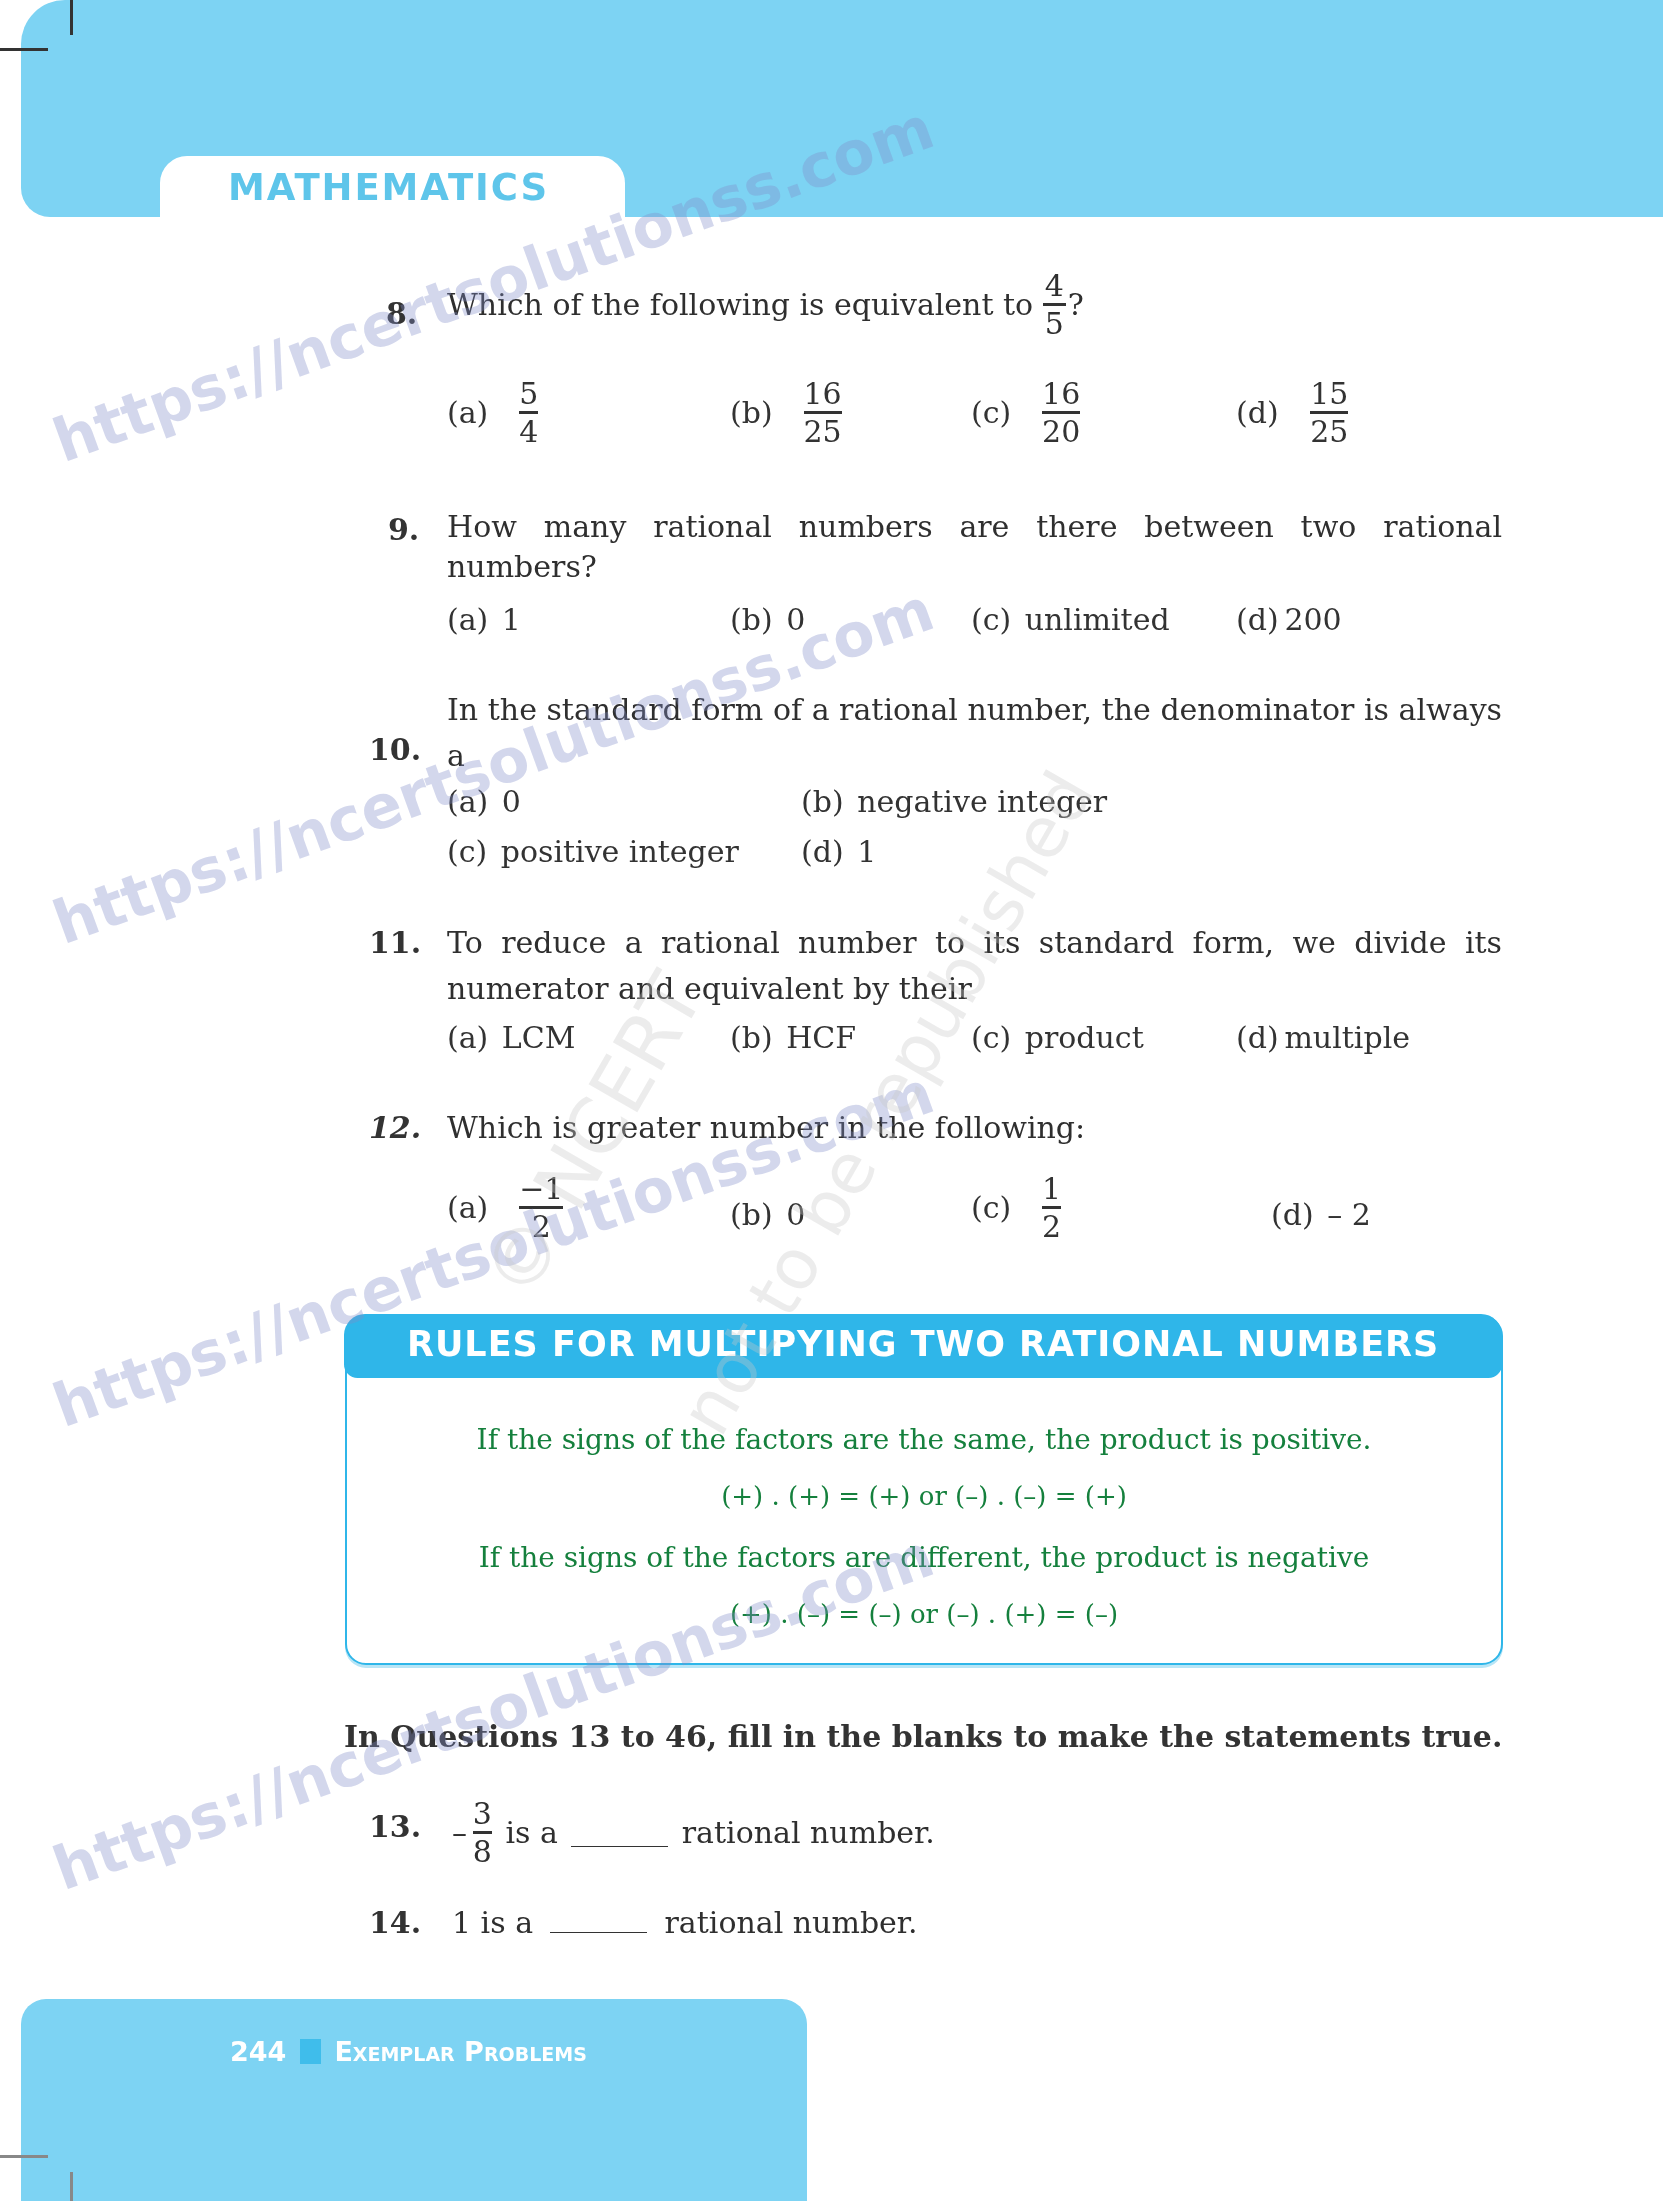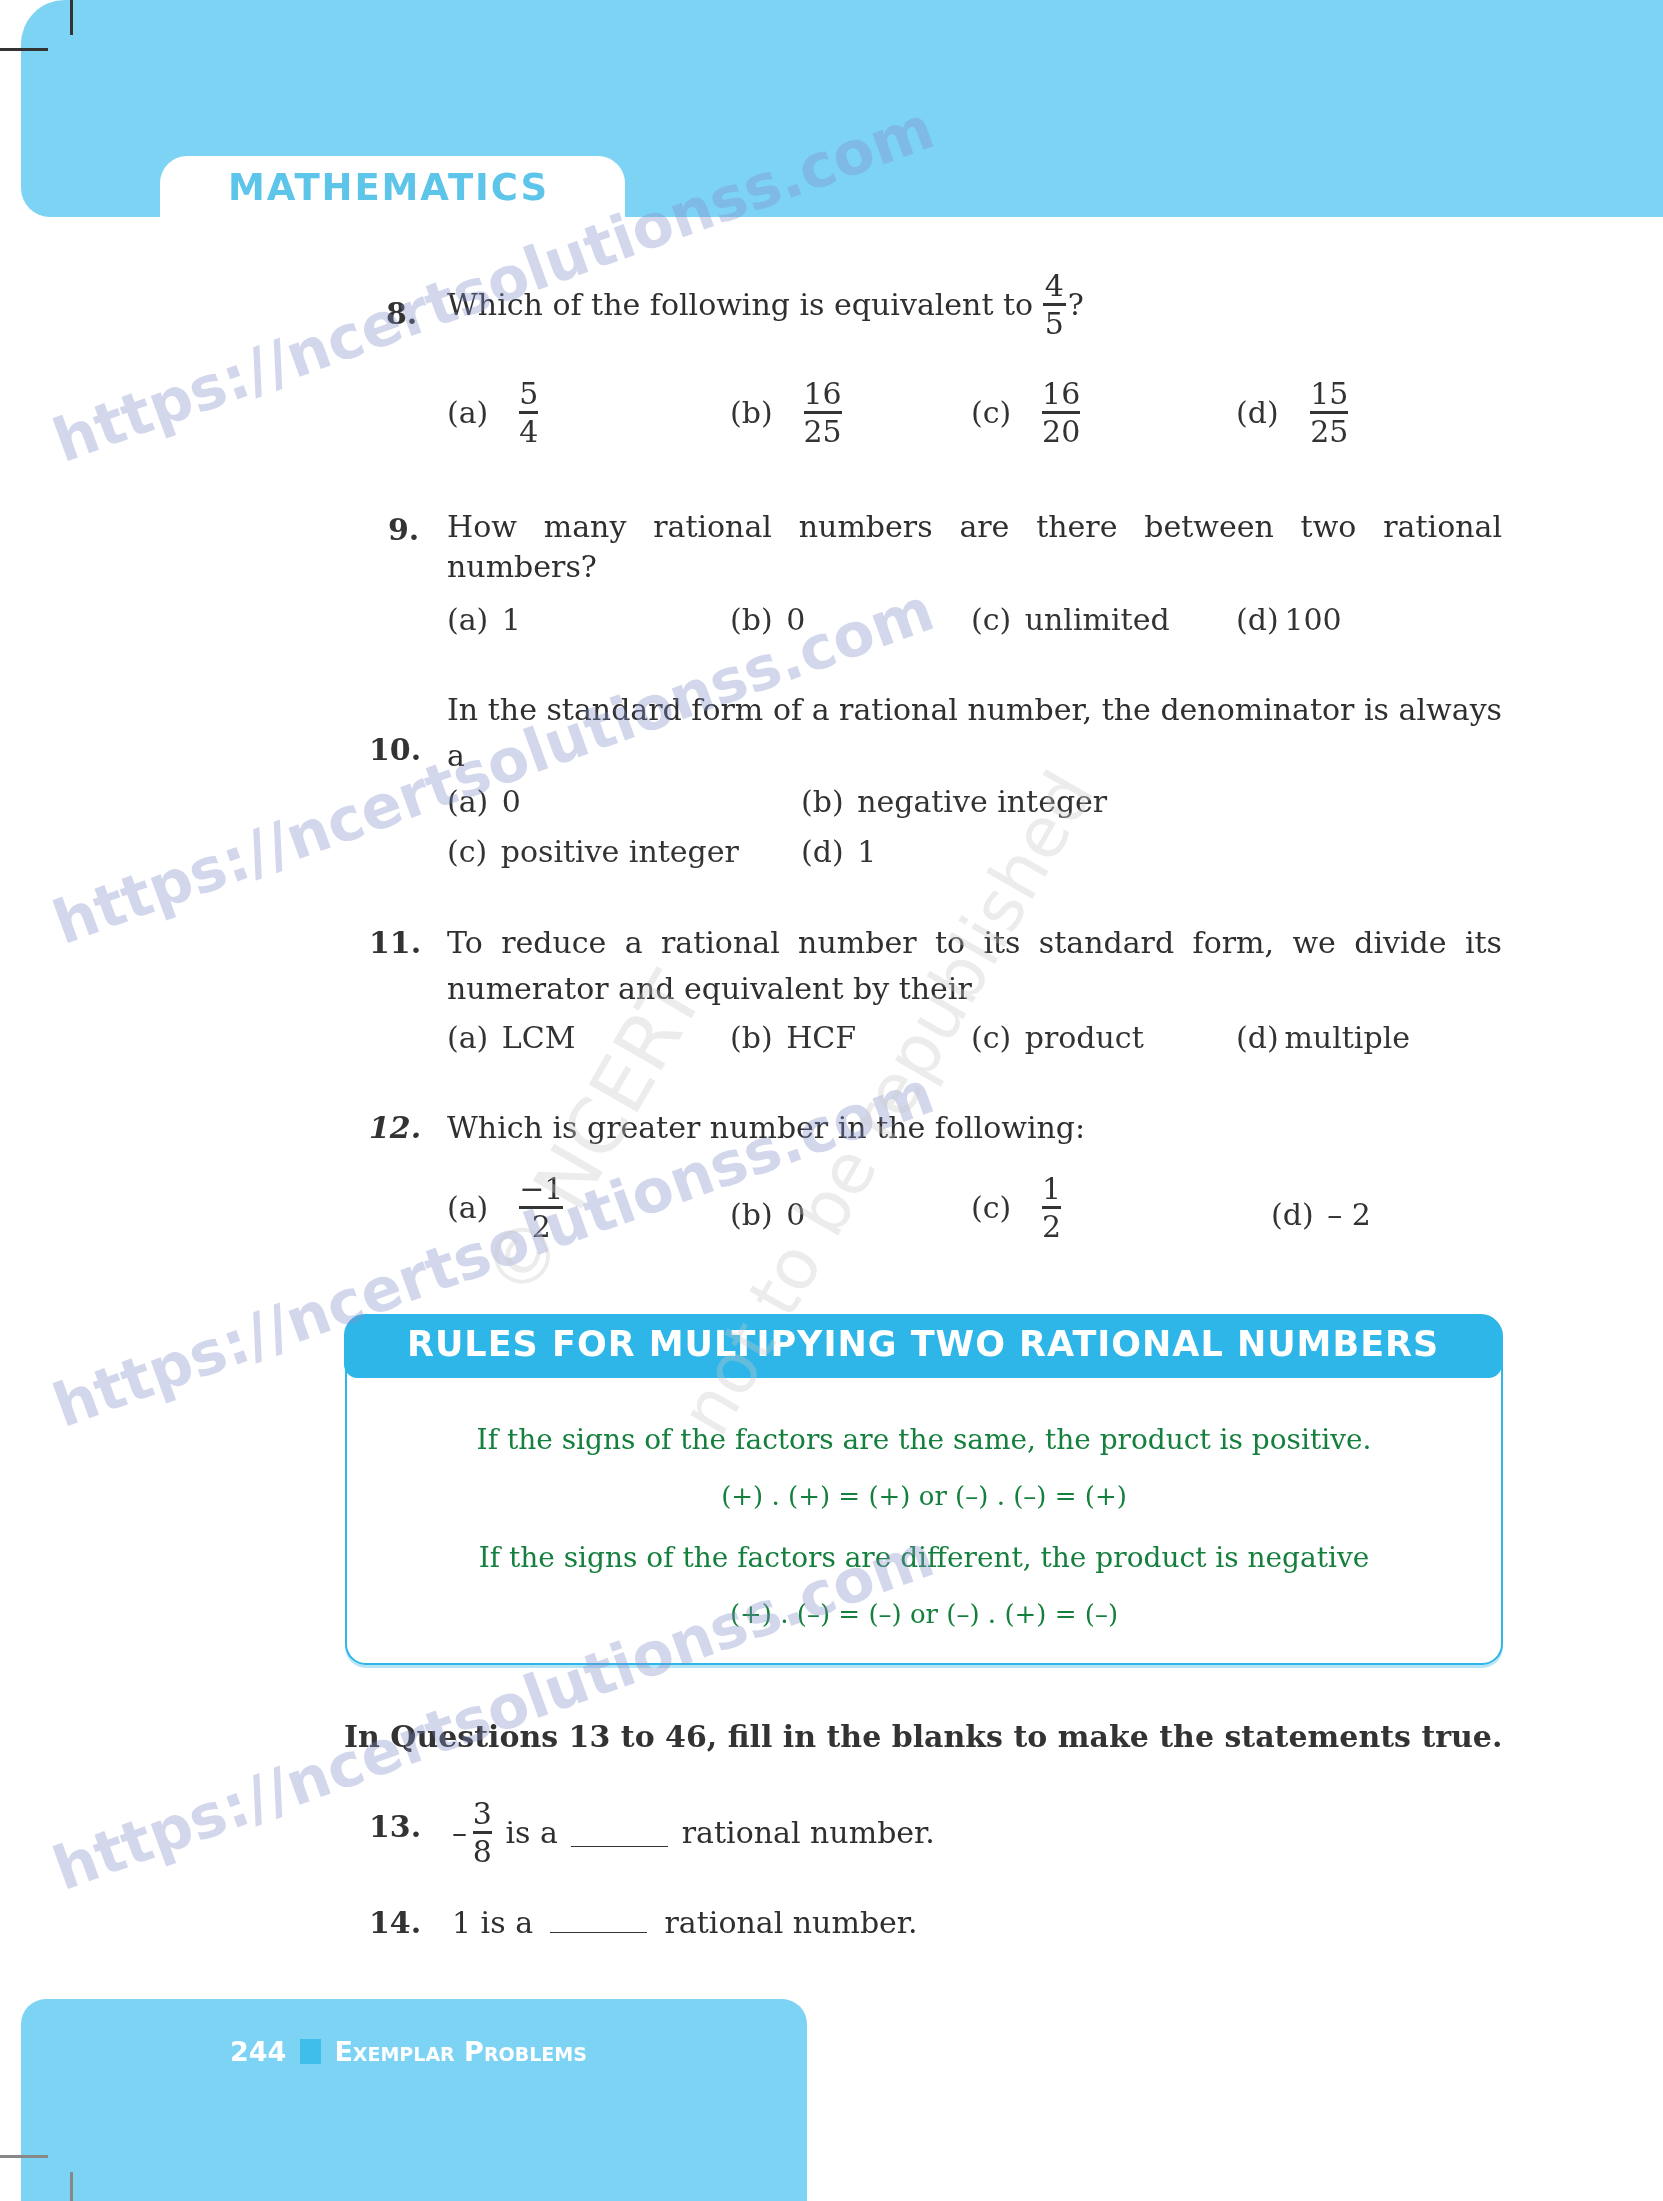--- a/index.html
+++ b/index.html
@@ -126,21 +126,21 @@
     </span>
   </div>
 </div>
 
 <div>
   <span class="q qnum" style="left:388px;top:507px;">9.</span>
   <div class="q qtext" style="top:507px;line-height:40px;word-spacing:7.7px;">How many rational numbers are there between two rational numbers?</div>
   <div class="opt" style="left:447px;top:602px;"><span class="lbl">(a)</span><span>1</span></div>
   <div class="opt" style="left:730px;top:602px;"><span class="lbl">(b)</span><span>0</span></div>
   <div class="opt" style="left:971px;top:602px;"><span class="lbl">(c)</span><span>unlimited</span></div>
-  <div class="opt" style="left:1236px;top:602px;"><span class="lbl" style="margin-right:5.8px;">(d)</span><span>100</span></div>
+  <div class="opt" style="left:1236px;top:602px;"><span class="lbl" style="margin-right:5.8px;">(d)</span><span>200</span></div>
 </div>
 
 <div>
   <span class="q qnum" style="left:369px;top:687px;margin-top:40px;">10.</span>
   <div class="q qtext" style="top:687px;line-height:46px;">In the standard form of a rational number, the denominator is always a</div>
   <div class="opt" style="left:447px;top:784px;"><span class="lbl">(a)</span><span>0</span></div>
   <div class="opt" style="left:801px;top:784px;"><span class="lbl">(b)</span><span>negative integer</span></div>
   <div class="opt" style="left:447px;top:834px;"><span class="lbl">(c)</span><span>positive integer</span></div>
   <div class="opt" style="left:801px;top:834px;"><span class="lbl">(d)</span><span>1</span></div>
 </div>

